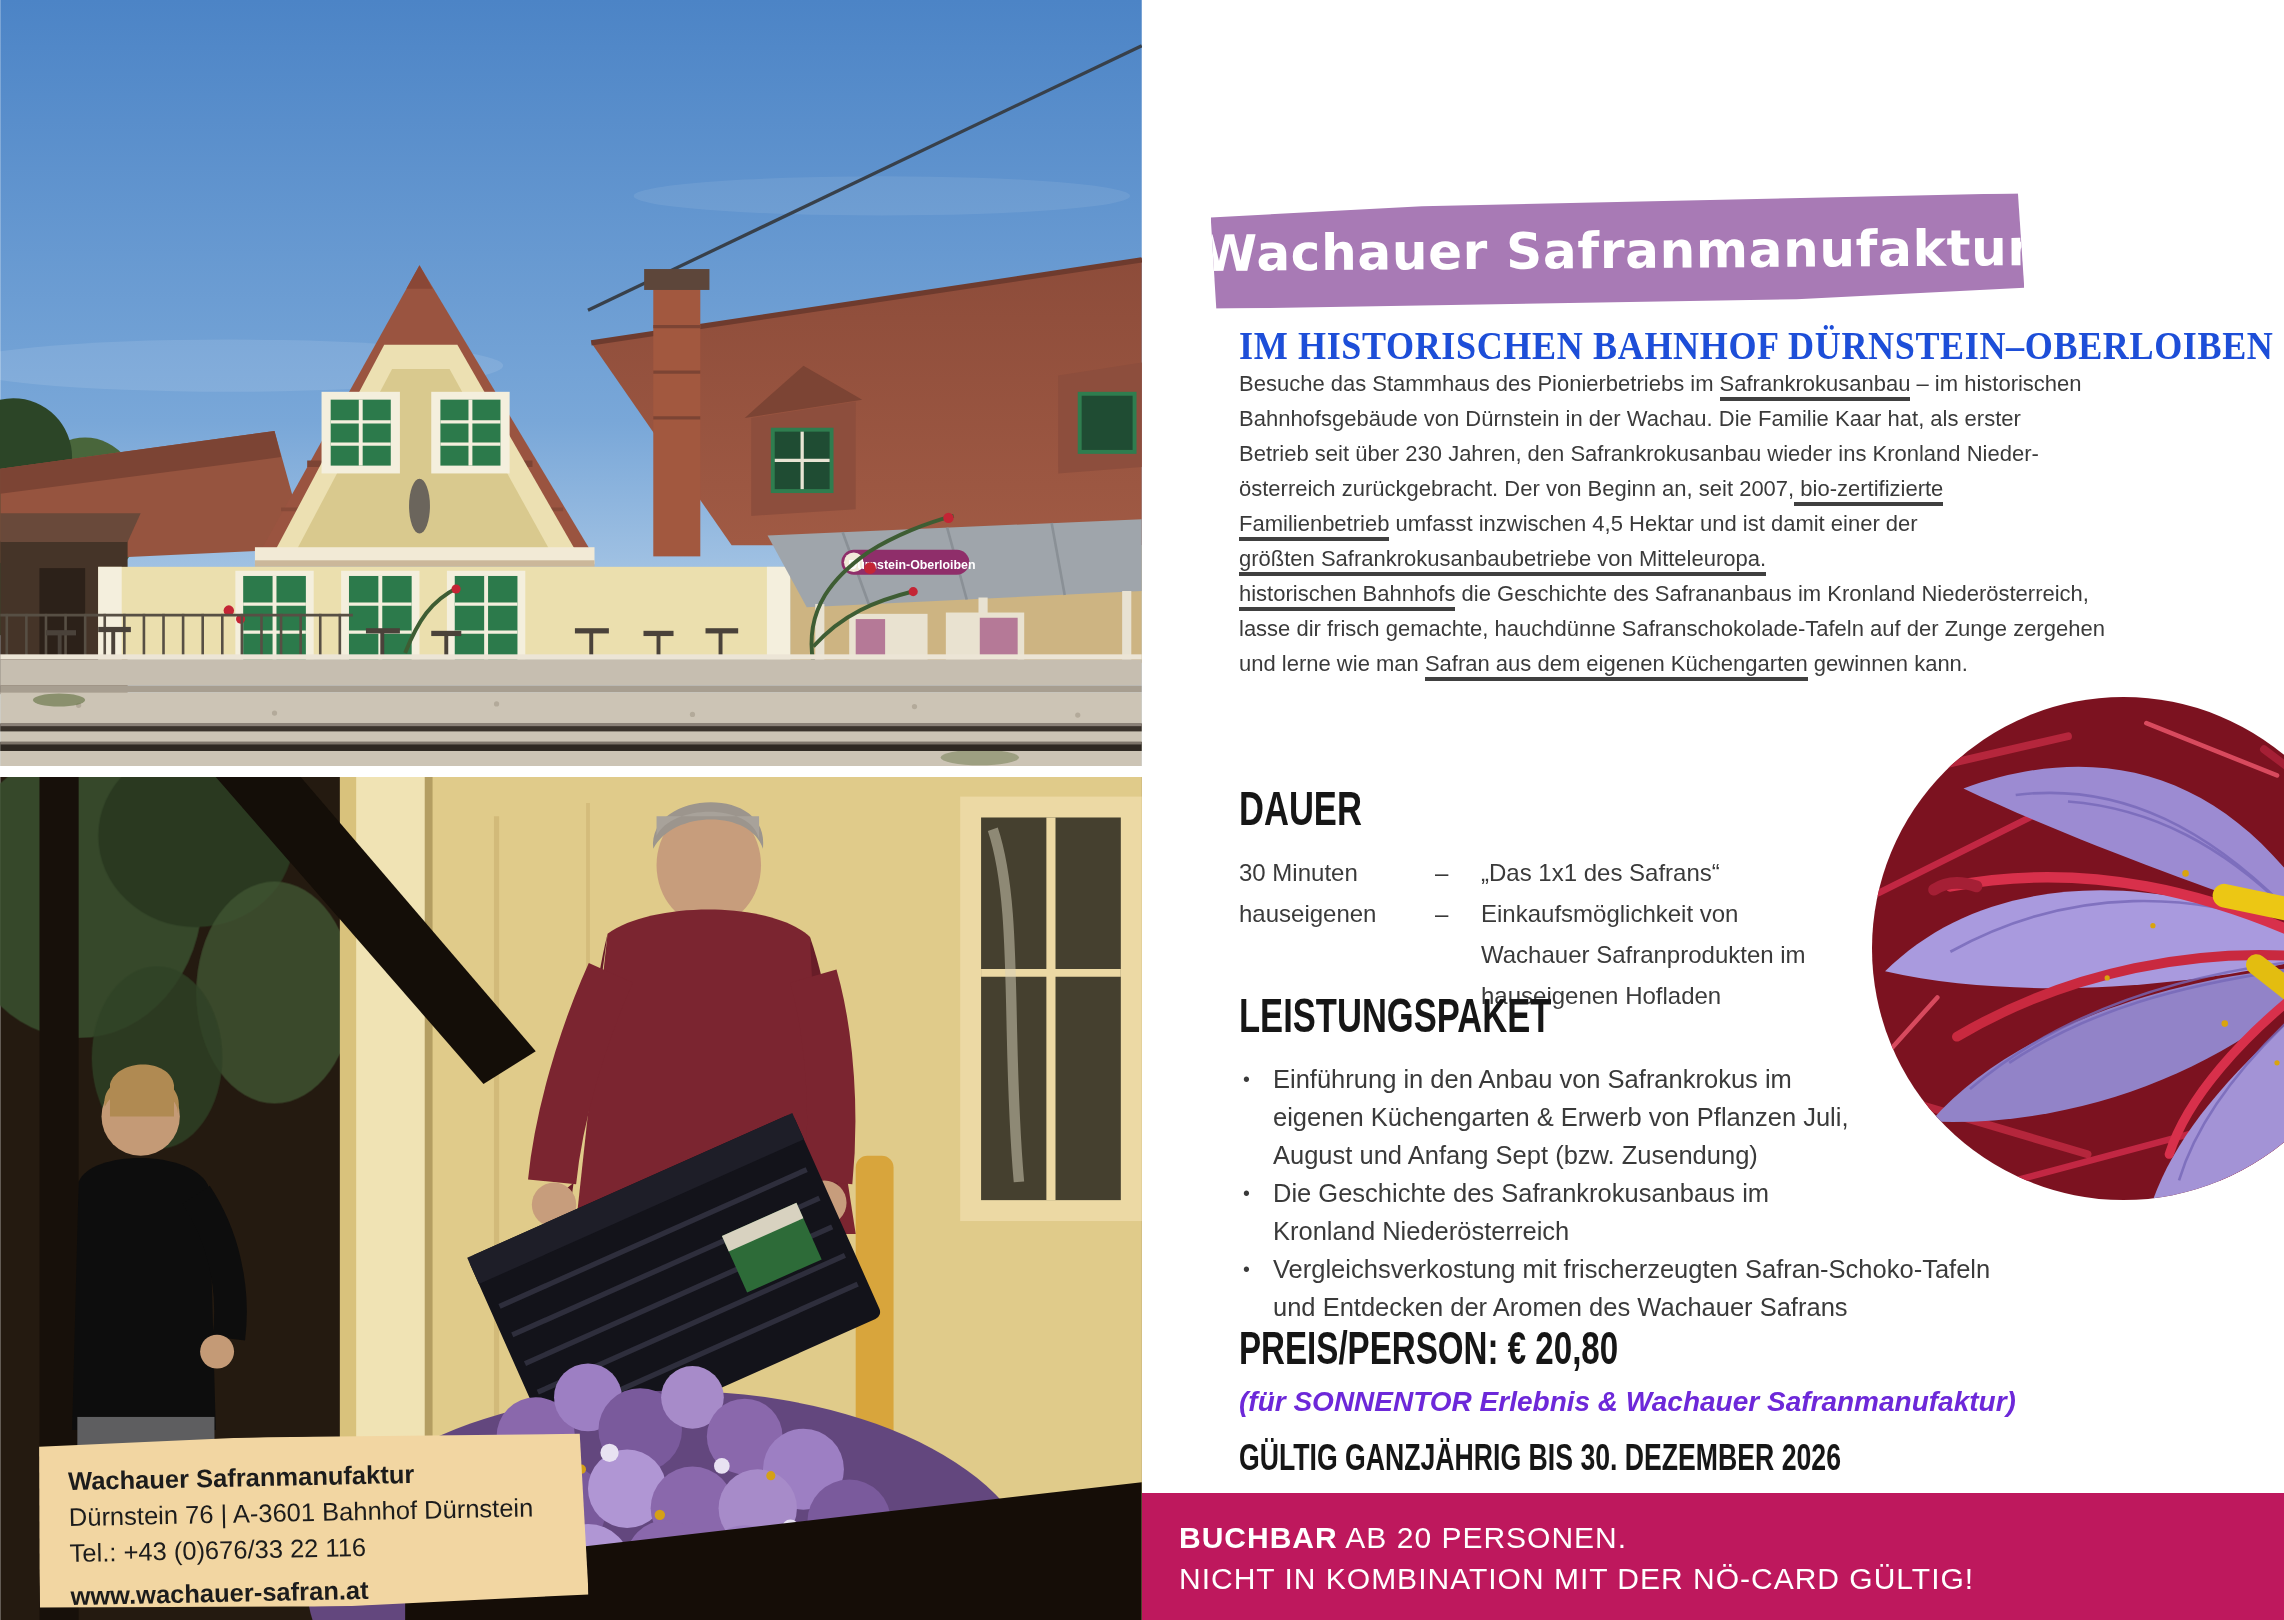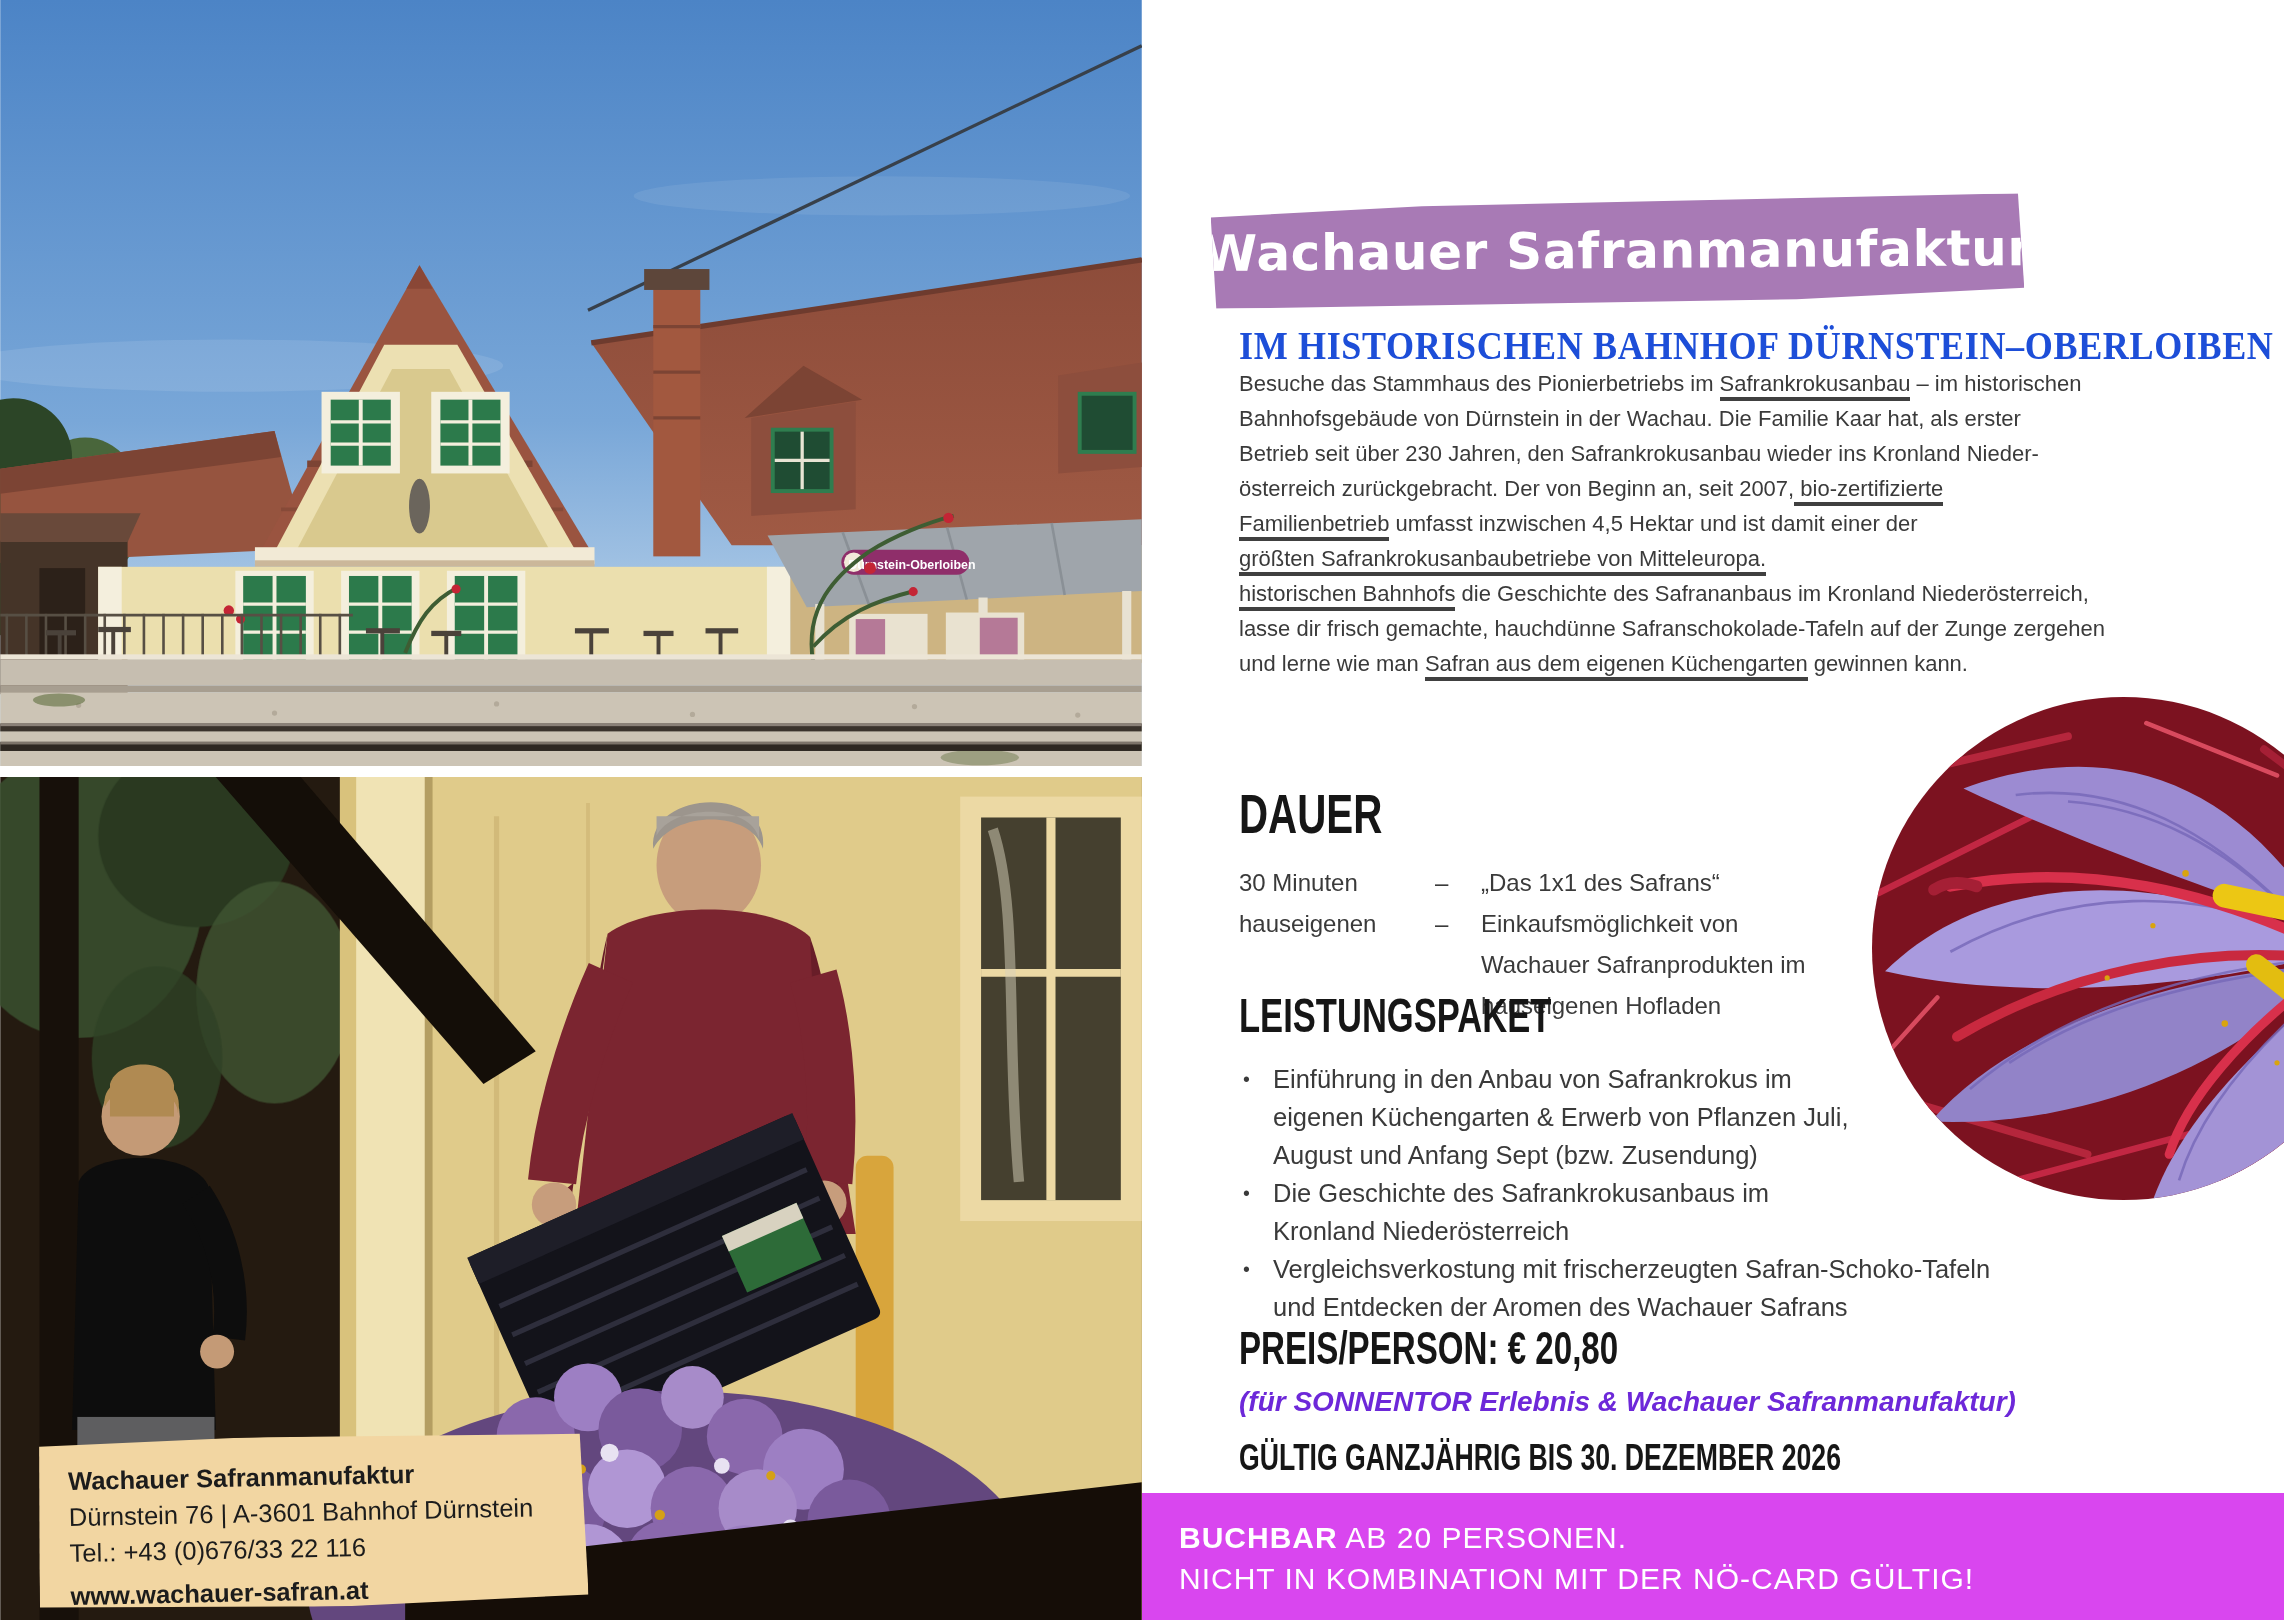--- a/index.html
+++ b/index.html
@@ -25,39 +25,39 @@
   .squeeze{display:inline-block;transform:scaleX(0.88);transform-origin:0 50%;letter-spacing:0.7px;}
 
   .intro{position:absolute;left:97px;top:366px;width:954px;font-size:22px;line-height:35px;color:#3a3a3a;}
   .intro-line{white-space:nowrap;}
   .hand-underline{border-bottom:4px solid #404040;padding-bottom:0.7px;}
 
   .sec-heading{color:#161616;font-weight:bold;white-space:nowrap;}
   .sec-heading .squeeze{transform:scaleX(0.72);letter-spacing:0px;}
 
   .dauer{position:absolute;left:97px;top:781px;}
-  .dauer .sec-heading{font-size:56px;}
+  .dauer .sec-heading{font-size:48px;}
   .dauer-rows{margin-top:15.7px;font-size:24px;line-height:41px;color:#3a3a3a;}
   .dauer-row{display:grid;grid-template-columns:196px 46px auto;white-space:nowrap;}
 
   .leistung{position:absolute;left:97px;top:988px;}
   .leistung .sec-heading{font-size:48px;}
   .bullets{margin-top:17px;font-size:25.5px;line-height:38px;color:#3a3a3a;}
   .bullet-item{display:grid;grid-template-columns:34px auto;}
   .bullet-dot{font-size:19.6px;line-height:38px;color:#3a3a3a;padding-left:3.9px;}
   .bullet-lines{white-space:nowrap;}
 
   .preis{position:absolute;left:97px;top:1321px;}
   .preis .sec-heading{font-size:46px;}
   .preis-note{position:absolute;left:97px;top:1386px;font-size:28px;font-weight:bold;font-style:italic;
           color:#6d28d9;white-space:nowrap;}
   .gueltig{position:absolute;left:97px;top:1437px;}
   .gueltig .sec-heading{font-size:37px;}
 
-  .footer-bar{position:absolute;left:0px;top:1493px;width:1142px;height:127px;background:#d946ef;
+  .footer-bar{position:absolute;left:0px;top:1493px;width:1142px;height:127px;background:#be185d;
           color:#ffffff;padding-left:37px;box-sizing:border-box;padding-top:23.5px;}
   .footer-line{font-size:30px;line-height:41px;letter-spacing:1px;white-space:nowrap;font-weight:300;}
   .footer-line .fbold{font-weight:bold;}
 
   
   .flower-circle{position:absolute;left:1872px;top:697px;width:503px;height:503px;border-radius:50%;
           overflow:hidden;}
 
   
   .contact-card{position:absolute;left:38px;top:1436px;width:549px;height:171px;background:#f2d6a2;

